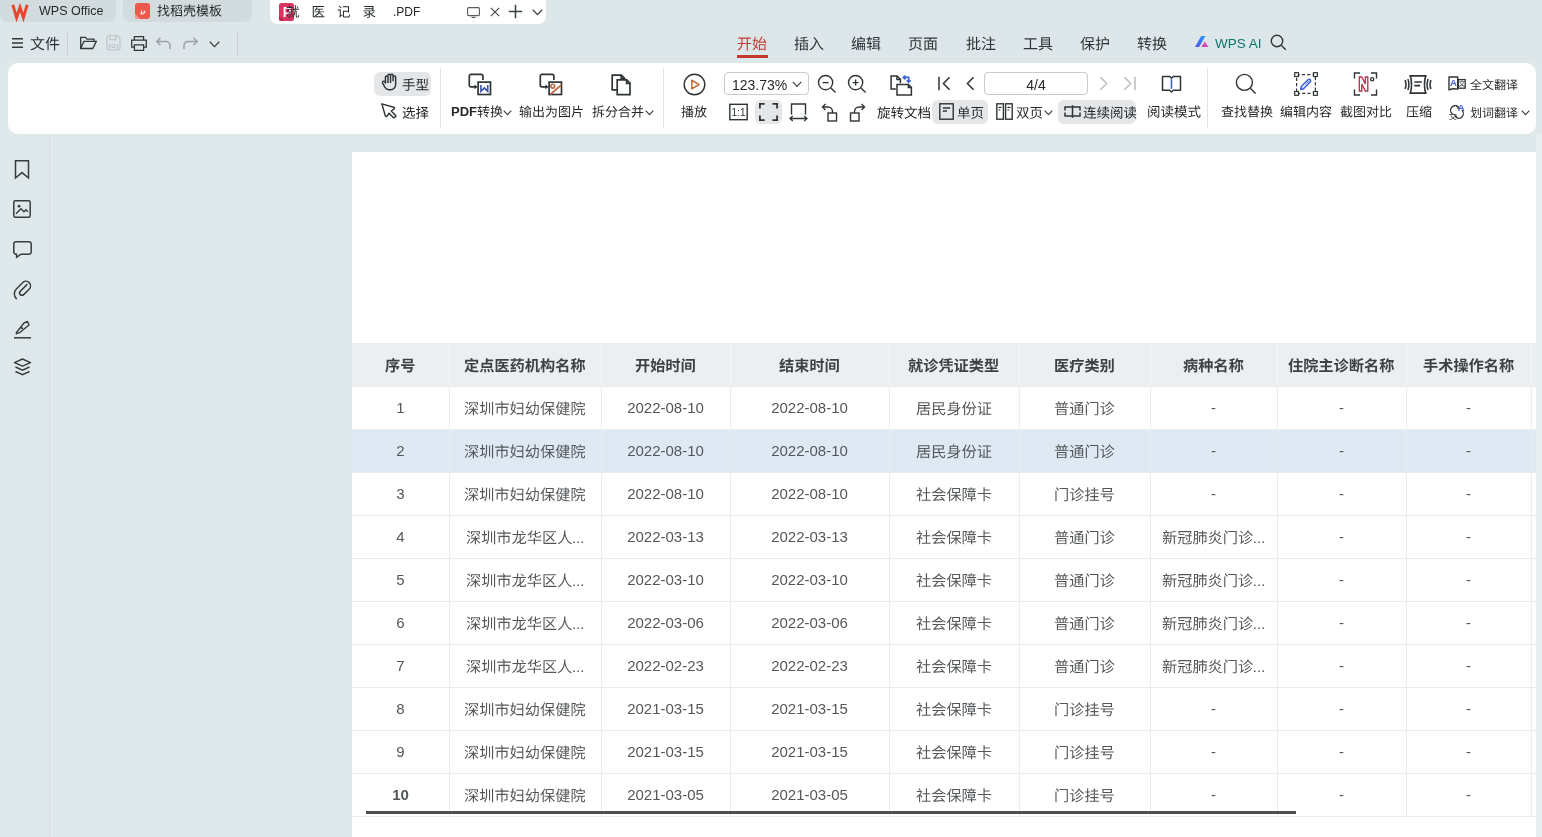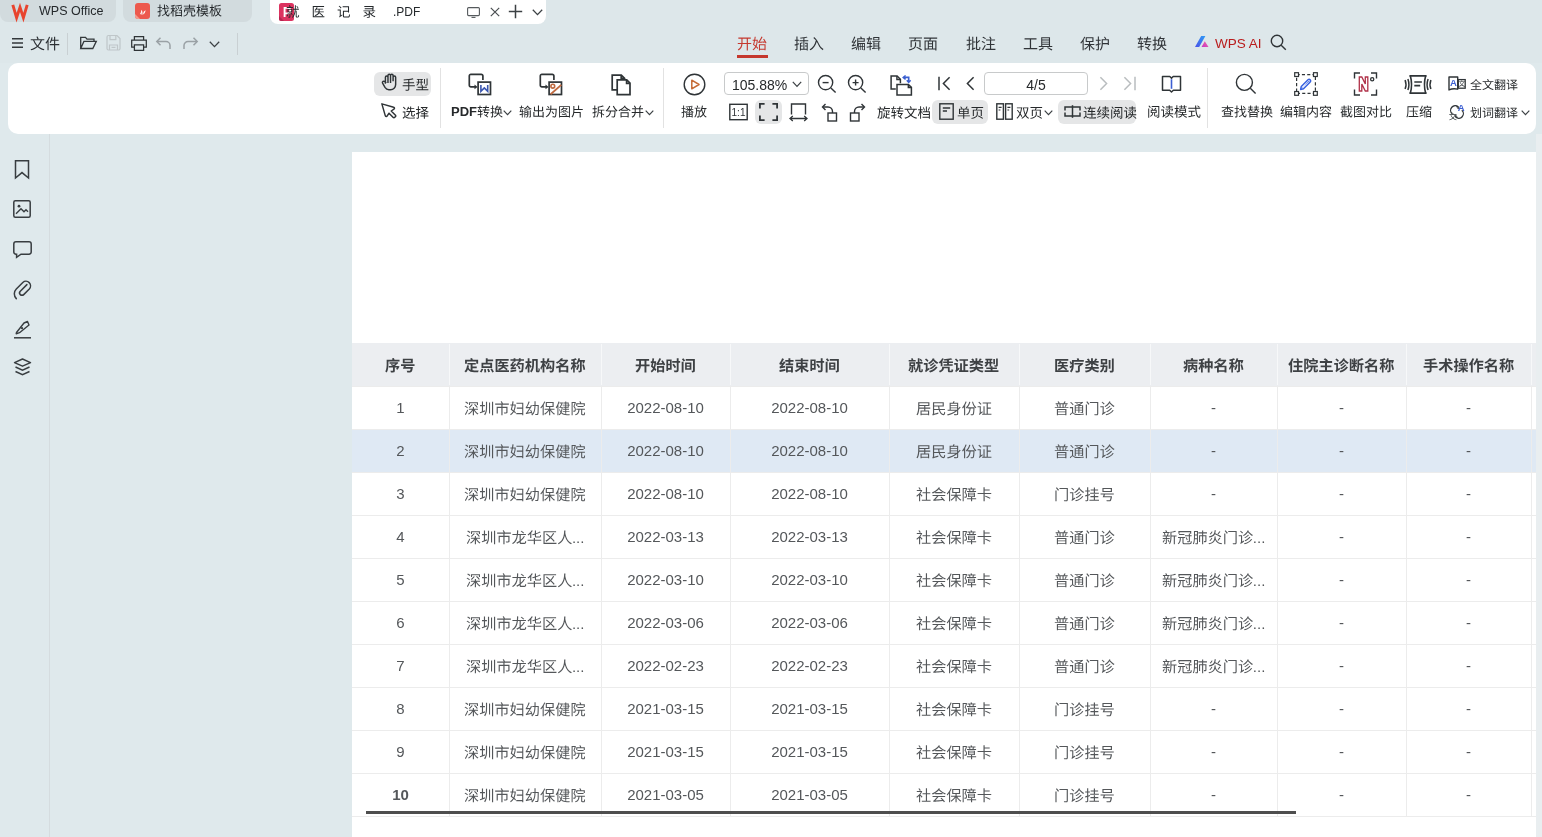--- a/index.html
+++ b/index.html
@@ -115,21 +115,21 @@
             <stop offset="1" stop-color="#2e9bf5"></stop>
           </linearGradient>
           <linearGradient id="gp" x1="0" y1="1" x2="1" y2="0">
             <stop offset="0" stop-color="#c438c4"></stop>
             <stop offset="1" stop-color="#f565a5"></stop>
           </linearGradient>
         </defs>
         <path d="M0 11 L6.2 0 H10.4 L4.2 11 Z" fill="url(#gb)"></path>
         <path d="M6.5 11 L9.8 5.2 L13.5 11 Z" fill="url(#gp)"></path>
       </svg>
-    <div class="tx" style="left:1215px;top:12px;font-size:13.5px;color:#b91c1c;">WPS AI</div>
+    <div class="tx" style="left:1215px;top:12px;font-size:13.5px;color:#0f766e;">WPS AI</div>
     <svg style="left:1270px;top:10px;" width="17" height="17" viewBox="0 0 17 17">
         <circle cx="7" cy="7" r="5.7" fill="none" stroke="#2f3437" stroke-width="1.4"></circle>
         <path d="M11.2 11.2 L15.8 15.8" stroke="#2f3437" stroke-width="1.4"></path>
       </svg>
   </div>
 
   <div id="panel"></div>
 
 <div class="pill" style="left:374px;top:72px;width:57px;height:24px;"></div>
 <svg style="left:381px;top:74px;" width="16" height="17.5" viewBox="3.2 1.6 18 20.5">
@@ -172,21 +172,21 @@
       <path d="M0.7 0.7 L4.5 4.6 L8.3 0.7" fill="none" stroke="#3c4144" stroke-width="1.2"></path>
     </svg>
 <div class="vsep" style="left:663px;"></div>
 
 <svg style="left:683px;top:73px;" width="23" height="23" viewBox="0 0 23 23">
       <circle cx="11.5" cy="11.5" r="10.3" fill="none" stroke="#2f3437" stroke-width="1.4"></circle>
       <path d="M8.8 7.2 L16 11.5 L8.8 15.8 Z" fill="none" stroke="#c56a35" stroke-width="1.5" stroke-linejoin="round"></path>
     </svg>
 
 <div style="left:724px;top:72px;width:85px;height:23px;border:1px solid #c8cacb;border-radius:4px;background:#fff;"></div>
-<div class="tx" style="left:732px;top:77px;font-size:14px;color:#26292b;">105.88%</div>
+<div class="tx" style="left:732px;top:77px;font-size:14px;color:#26292b;">123.73%</div>
 <svg style="left:792px;top:81px;" width="10" height="7" viewBox="0 0 10 7">
       <path d="M0.8 0.8 L5 5.4 L9.2 0.8" fill="none" stroke="#3c4144" stroke-width="1.2"></path>
     </svg>
 
 <svg style="left:817px;top:74px;" width="20" height="20" viewBox="0 0 20 20">
       <circle cx="8.6" cy="8.6" r="7.1" fill="none" stroke="#2f3437" stroke-width="1.4"></circle>
       <path d="M13.9 13.9 L18.6 18.6" stroke="#2f3437" stroke-width="1.4"></path>
       <path d="M5.6 8.6 H11.6" stroke="#2f3437" stroke-width="1.4"></path>
     </svg>
 <svg style="left:847px;top:74px;" width="20" height="20" viewBox="0 0 20 20">
@@ -206,21 +206,21 @@
     </svg>
 
 <svg style="left:937px;top:76px;" width="15" height="15" viewBox="0 0 15 15">
       <path d="M2 0.8 V14.2" stroke="#2f3437" stroke-width="1.5"></path>
       <path d="M12.6 1.2 L6.4 7.5 L12.6 13.8" fill="none" stroke="#2f3437" stroke-width="1.5"></path>
     </svg>
 <svg style="left:964px;top:76px;" width="12" height="15" viewBox="0 0 12 15">
       <path d="M9.6 1.2 L3.4 7.5 L9.6 13.8" fill="none" stroke="#2f3437" stroke-width="1.5"></path>
     </svg>
 <div style="left:984px;top:72px;width:104px;height:23px;border:1px solid #c8cacb;border-radius:4px;background:#fff;"></div>
-<div class="tx" style="left:984px;top:77px;width:104px;text-align:center;font-size:14px;color:#26292b;">4/5</div>
+<div class="tx" style="left:984px;top:77px;width:104px;text-align:center;font-size:14px;color:#26292b;">4/4</div>
 <svg style="left:1098px;top:76px;" width="12" height="15" viewBox="0 0 12 15">
       <path d="M2.4 1.2 L8.6 7.5 L2.4 13.8" fill="none" stroke="#b9bdbf" stroke-width="1.5"></path>
     </svg>
 <svg style="left:1122px;top:76px;" width="15" height="15" viewBox="0 0 15 15">
       <path d="M2.4 1.2 L8.6 7.5 L2.4 13.8" fill="none" stroke="#b9bdbf" stroke-width="1.5"></path>
       <path d="M13 0.8 V14.2" stroke="#b9bdbf" stroke-width="1.5"></path>
     </svg>
 
 <svg style="left:729px;top:103px;" width="19" height="18" viewBox="0 0 19 18">
       <rect x="0.8" y="1.3" width="17.4" height="15.4" fill="none" stroke="#2f3437" stroke-width="1.4"></rect>

